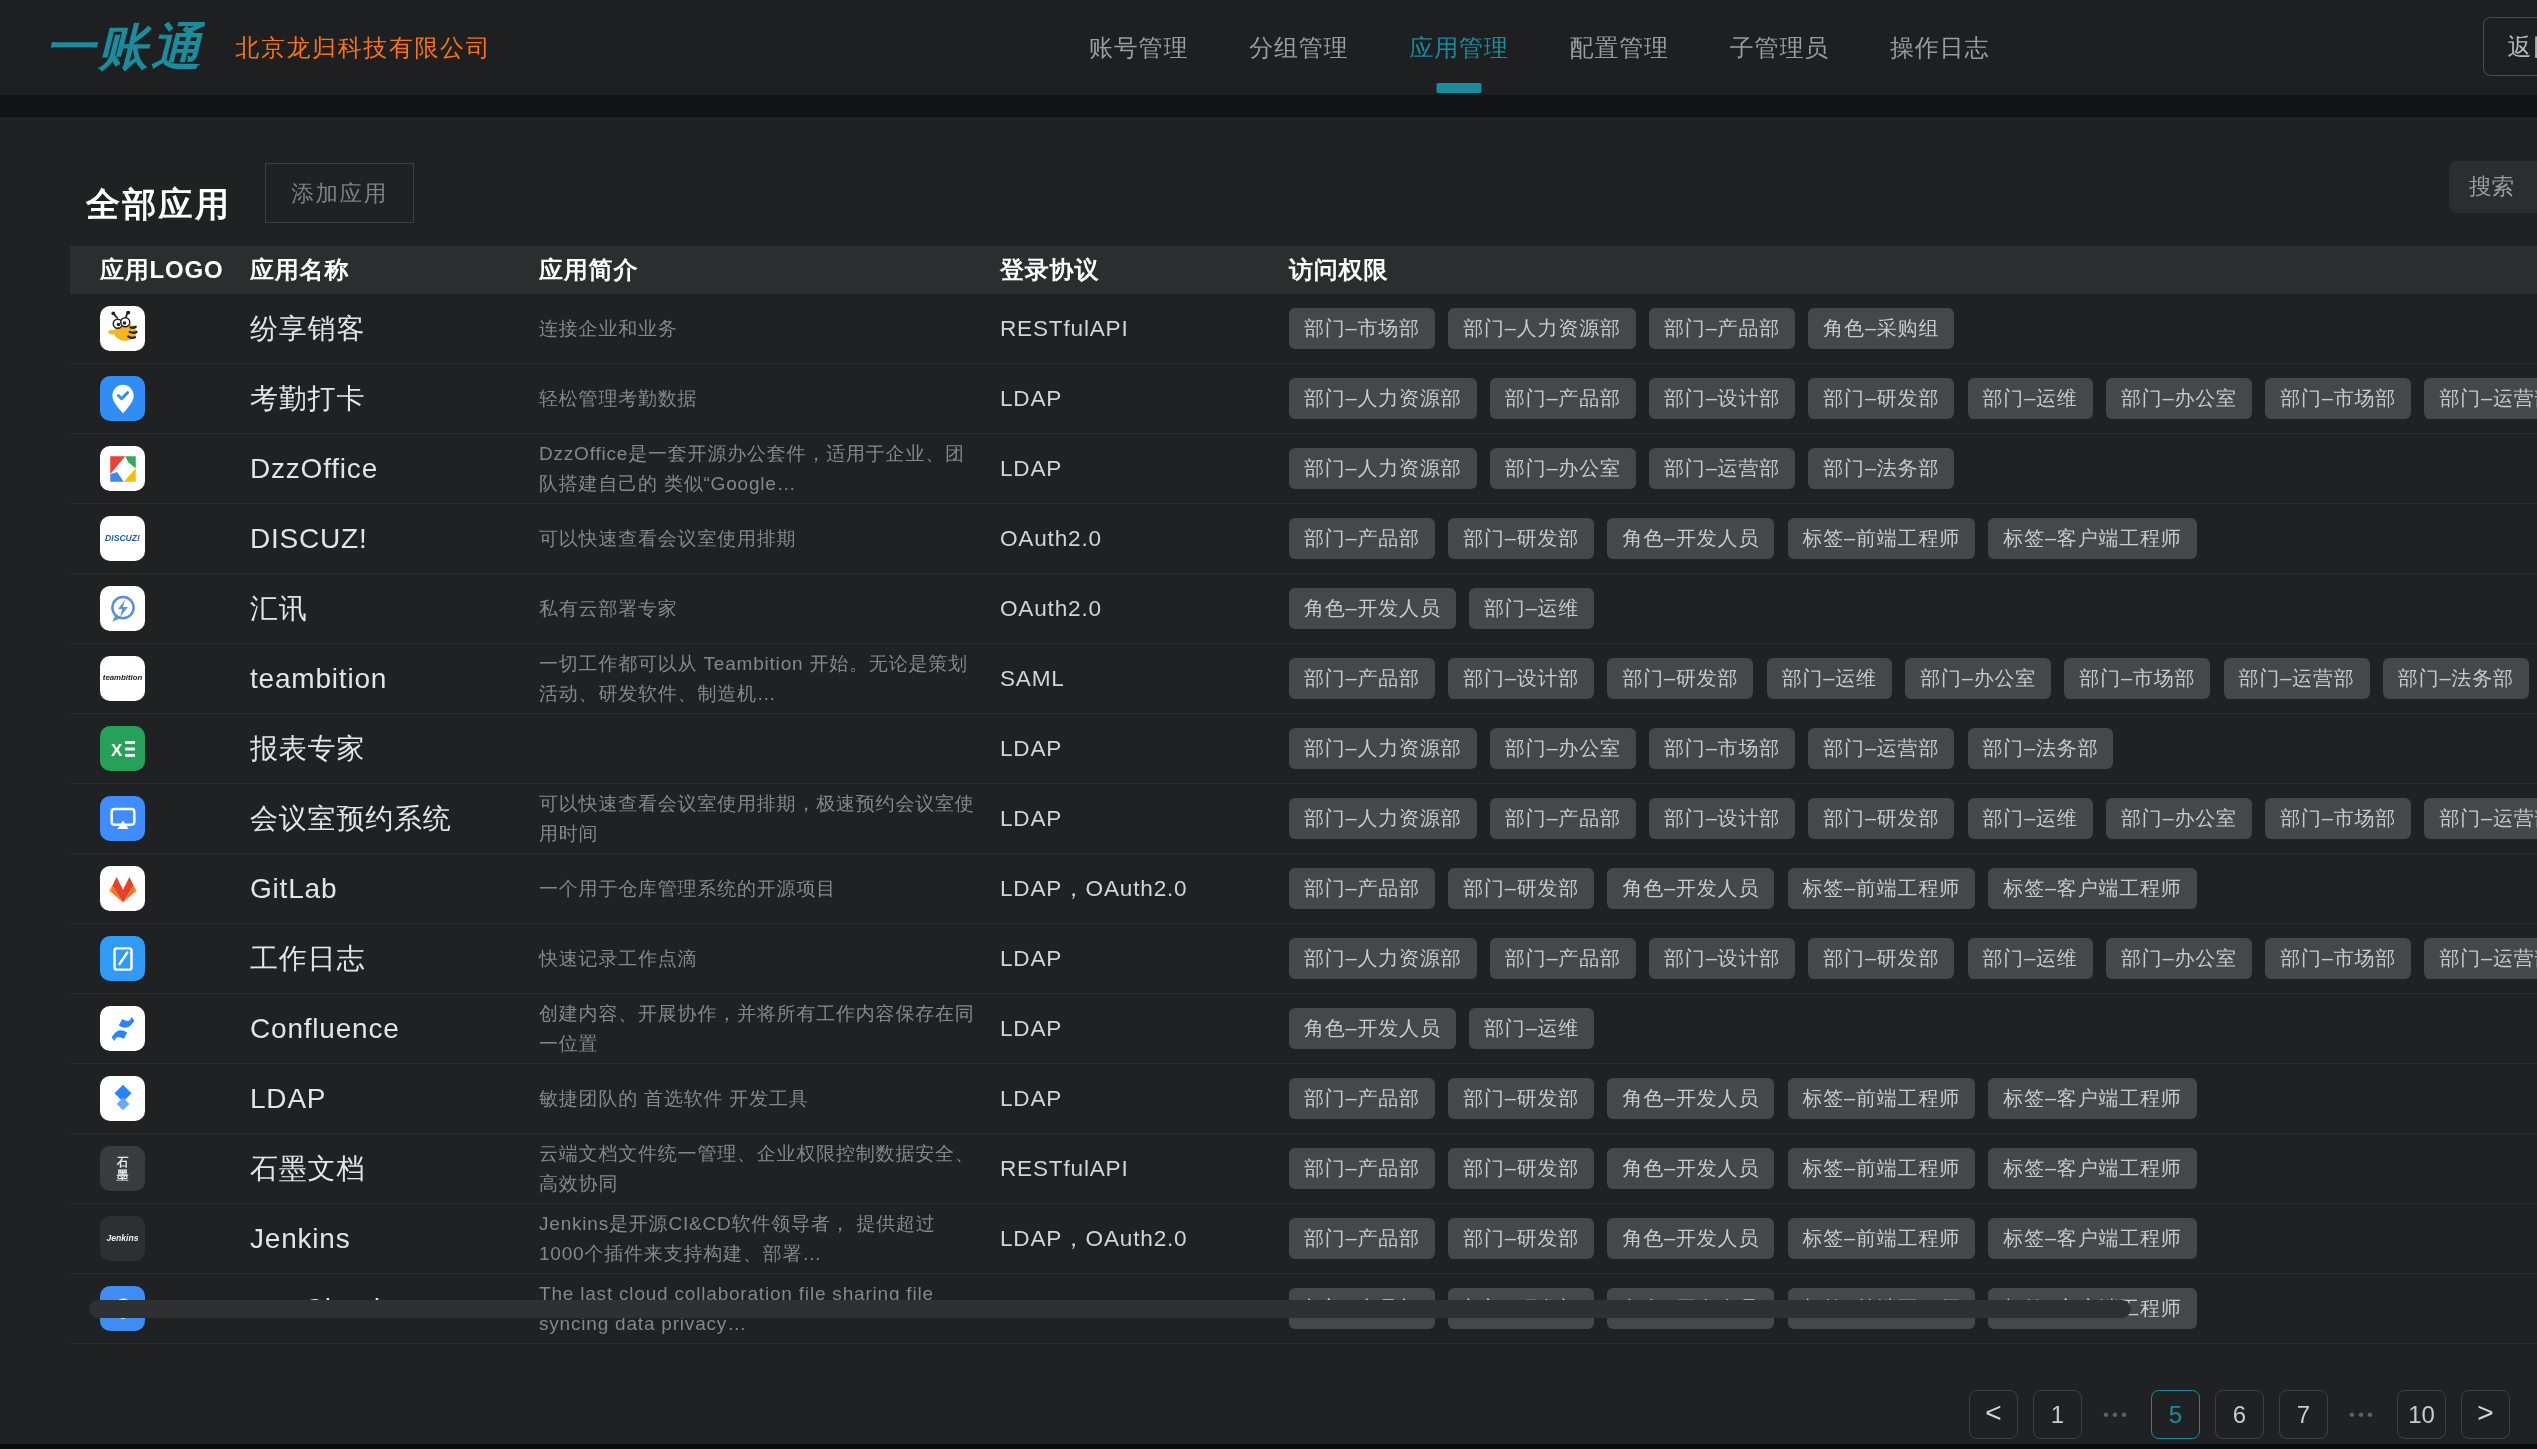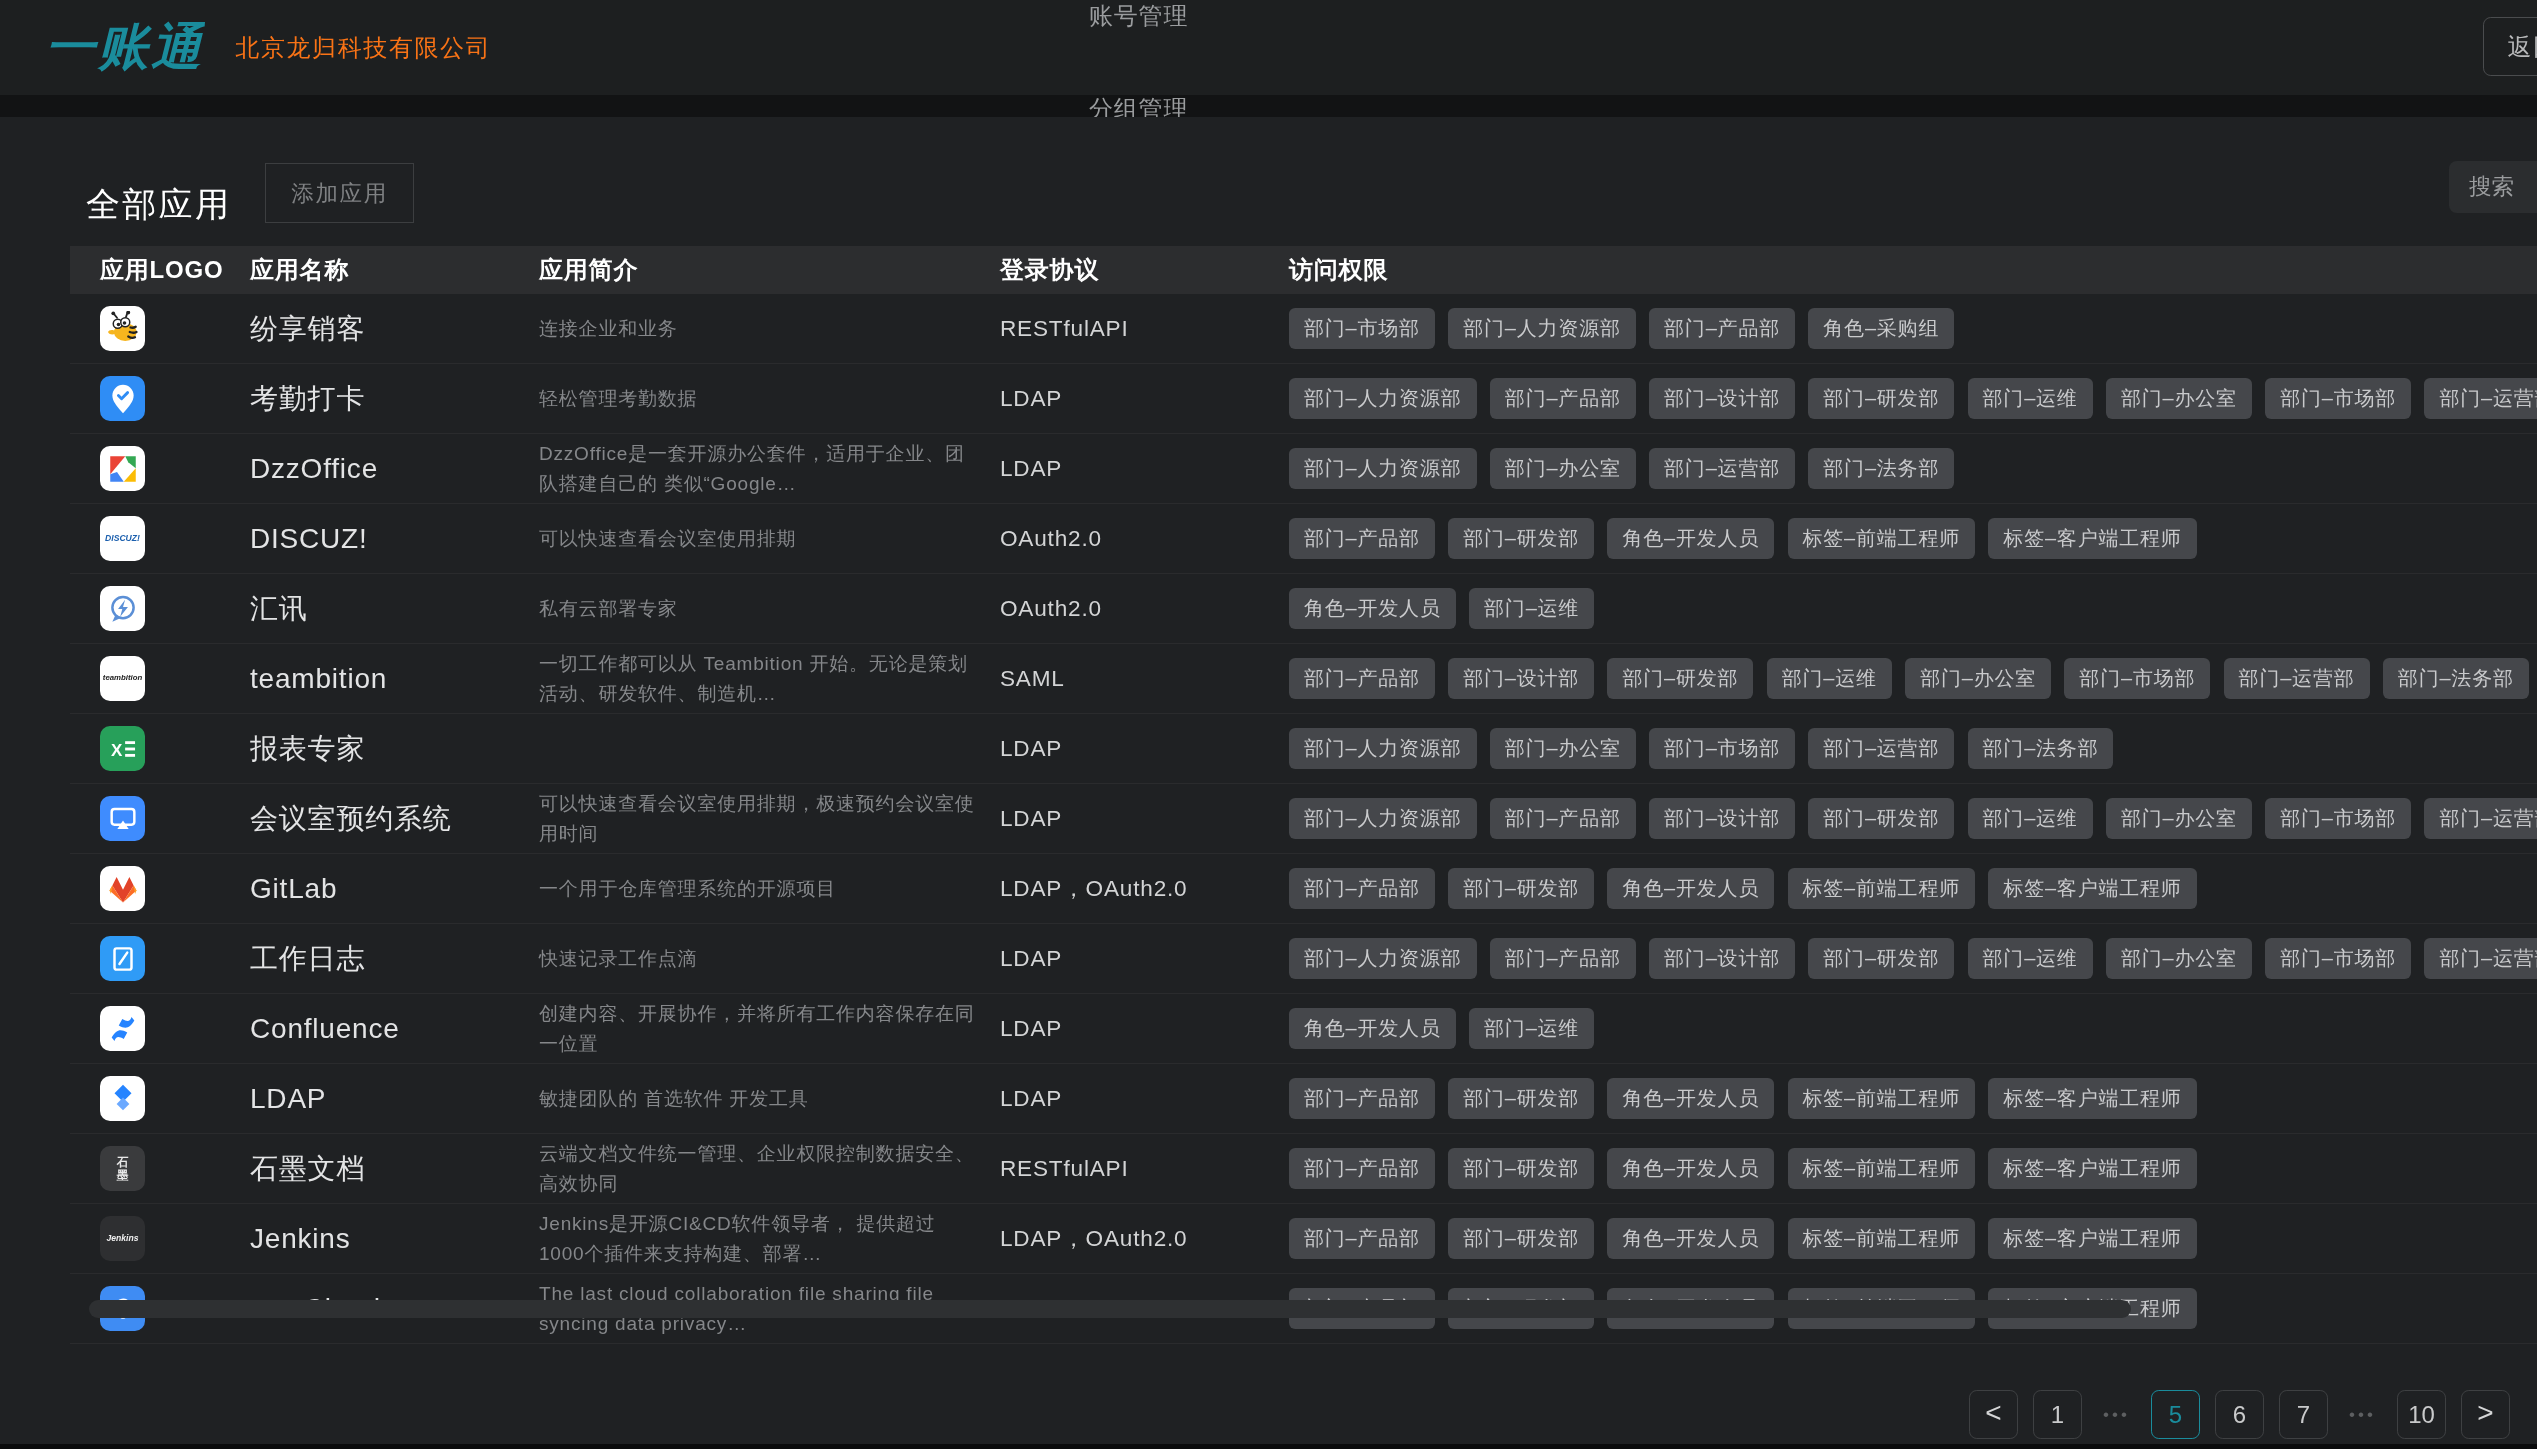--- a/index.html
+++ b/index.html
@@ -4,30 +4,30 @@
 <style>
   * { margin:0; padding:0; box-sizing:border-box; }
   html,body { background:#0c0d0e; }
   body { font-family:"Liberation Sans","DejaVu Sans",sans-serif; }
   .screen { position:relative; width:2538px; height:1449px; overflow:hidden; background:#121314; }
 
   
   .topbar { position:absolute; top:0; left:0; width:100%; height:95px; background:#1d1f20; display:flex; align-items:center; padding-left:45px; }
   .brand-logo { font-size:50px; font-weight:bold; font-style:italic; color:var(--accent); letter-spacing:3.1px; }
   .brand-company { font-size:24px; color:#f97316; margin-left:31px; letter-spacing:1.6px; }
-  .topnav { position:absolute; left:1089px; top:0; height:95px; display:flex; align-items:center; gap:61px;flex-direction:column; }
+  .topnav { position:absolute; left:1089px; top:0; height:95px; display:flex; align-items:center; gap:61px; }
   .nav-item { position:relative; font-size:24px; color:#9a9c9e; height:95px; display:flex; align-items:center; cursor:pointer; letter-spacing:0.8px; }
   .nav-item.active { color:var(--accent); }
   .nav-item.active::after { content:""; position:absolute; left:50%; transform:translateX(-50%); bottom:1.6px; width:45px; height:10px; background:var(--accent); border-radius:1.6px; }
   .back-btn { position:absolute; right:-45px; top:17px; padding:12.5px 23.4px; border:1.6px solid #4a4c4e; border-radius:7.8px; color:#b9babb; font-size:24px; background:transparent; letter-spacing:1.6px; }
 
   
   .panel { position:absolute; top:117px; left:0; width:100%; height:1327px; background:#1f2123; }
   .title-row { display:flex; align-items:center; gap:34px; padding:41px 0 0 86px; }
-  .page-title { font-size:34px; font-weight:normal; color:#ffffff; letter-spacing:2.3px;margin-top:24px; }
+  .page-title { font-size:34px; font-weight:bold; color:#ffffff; letter-spacing:2.3px;margin-top:24px; }
   .add-btn { padding:13.3px 25px; border:1.6px solid #3c3e40; border-radius:0; color:#7f8183; font-size:22.6px; background:transparent; letter-spacing:1.6px; }
   .search-box { position:absolute; top:44px; right:-91px; width:180px; height:52px; background:#2b2d2f; border:none; border-radius:7.8px; color:#a5a7a9; font-size:22.6px; padding:0 0 0 20px; font-family:inherit; }
   .search-box::placeholder { color:#9a9c9e; }
 
   
   .table { position:absolute; left:70px; top:129px; width:2702px; }
   .thead, .trow { display:grid; grid-template-columns:180px 289px 461px 289px 1fr; align-items:center; }
   .thead { height:48px; background:#2c2d2f; color:#ffffff; font-weight:bold; font-size:24px; letter-spacing:0.8px; }
   .thead .cell:first-child, .trow .cell:first-child { padding-left:30px; }
   .trow { height:70px; border-bottom:0.8px solid #2a2b2d; }

